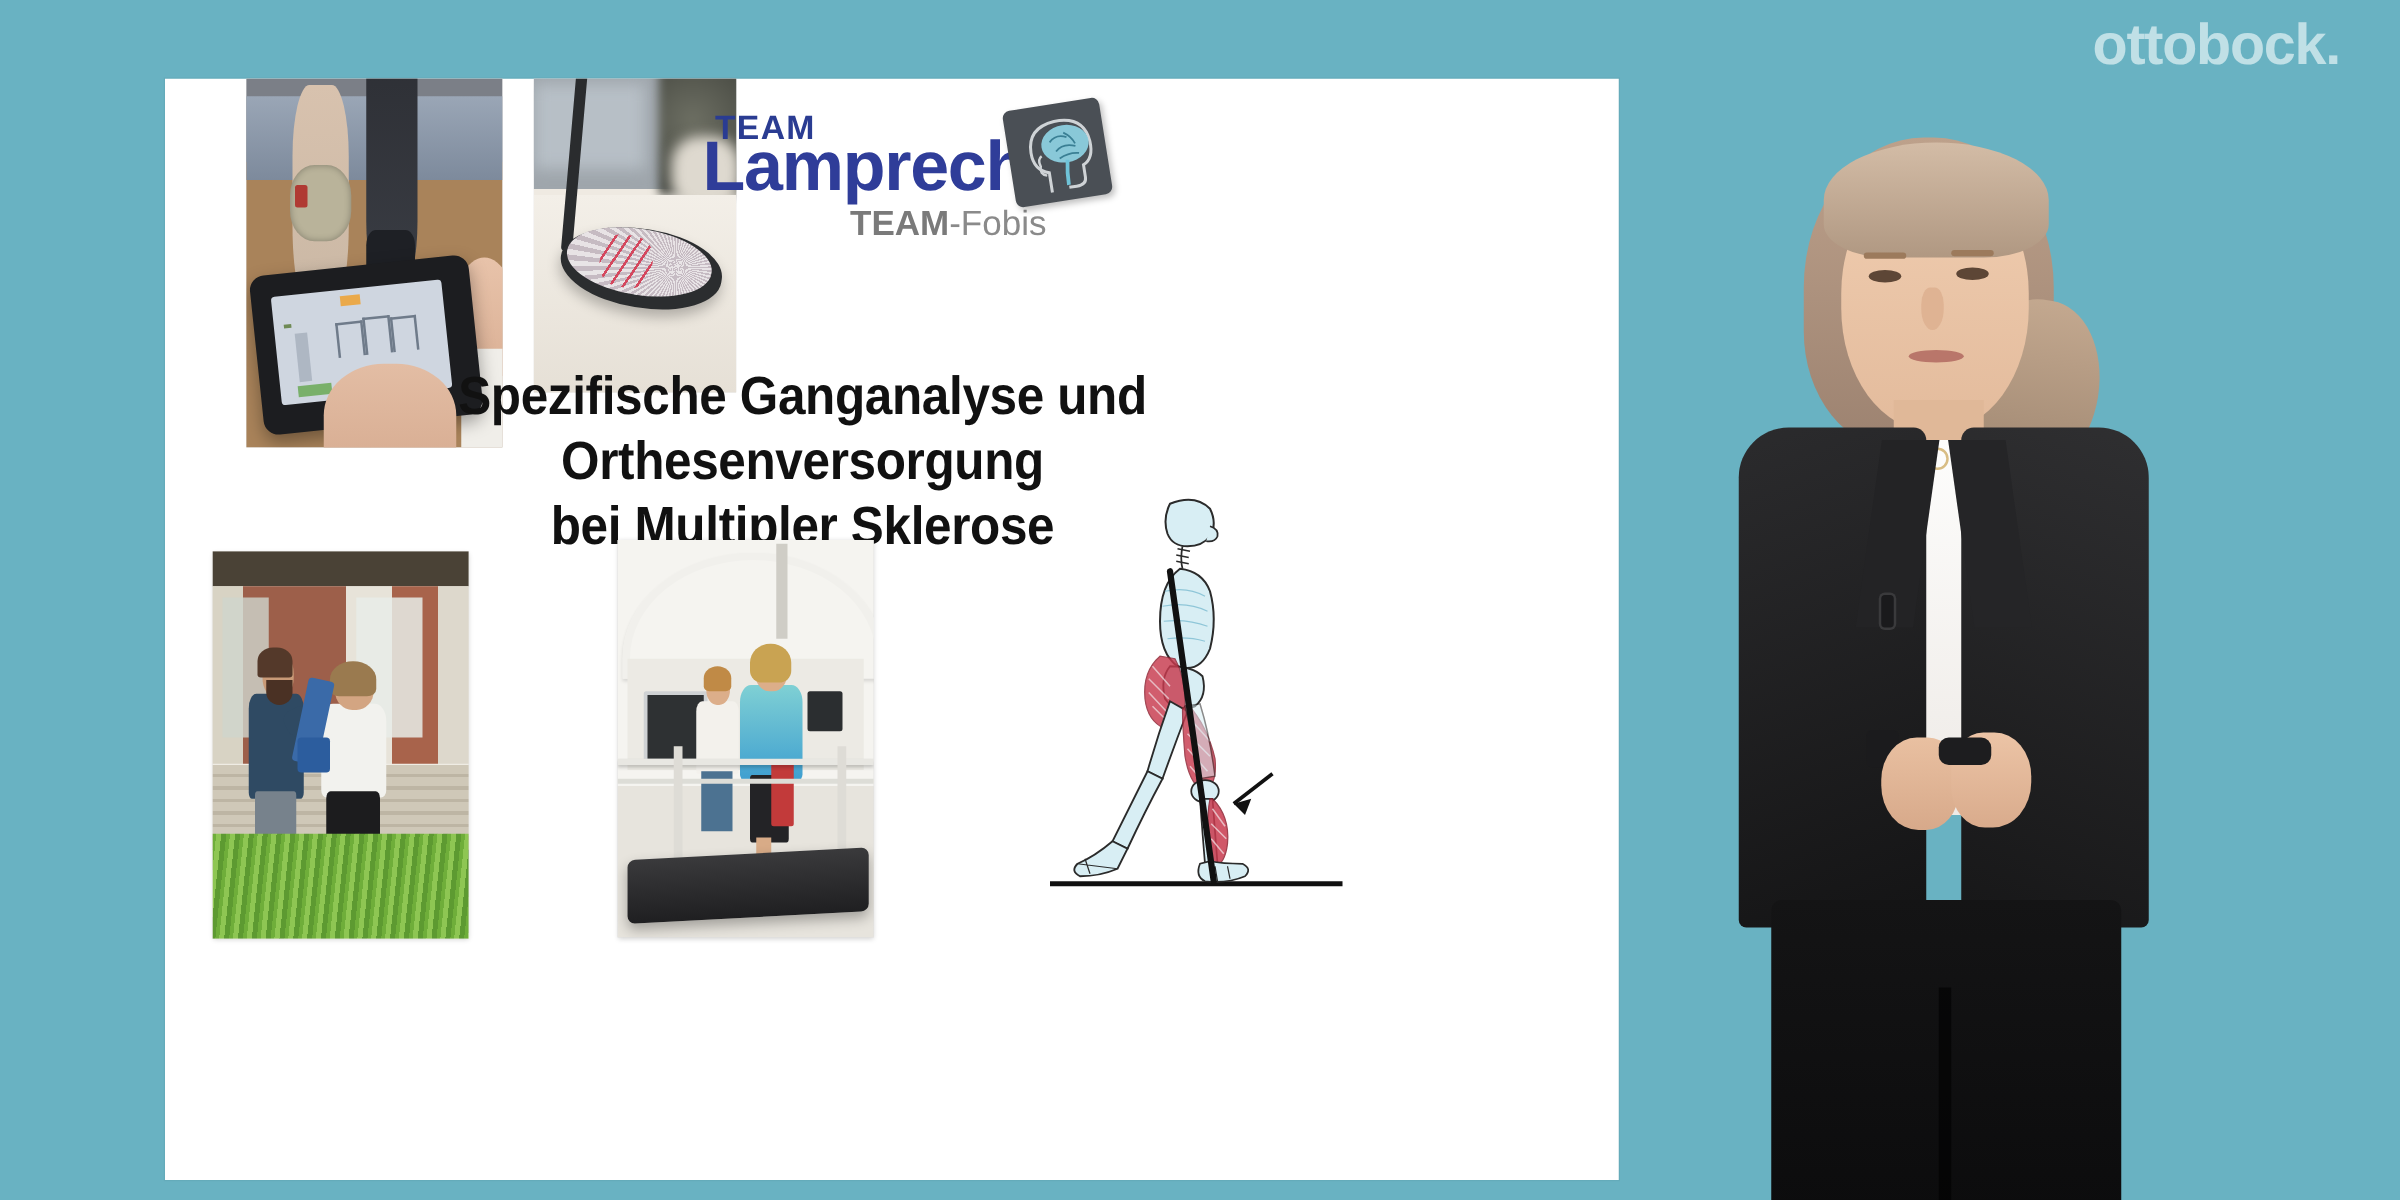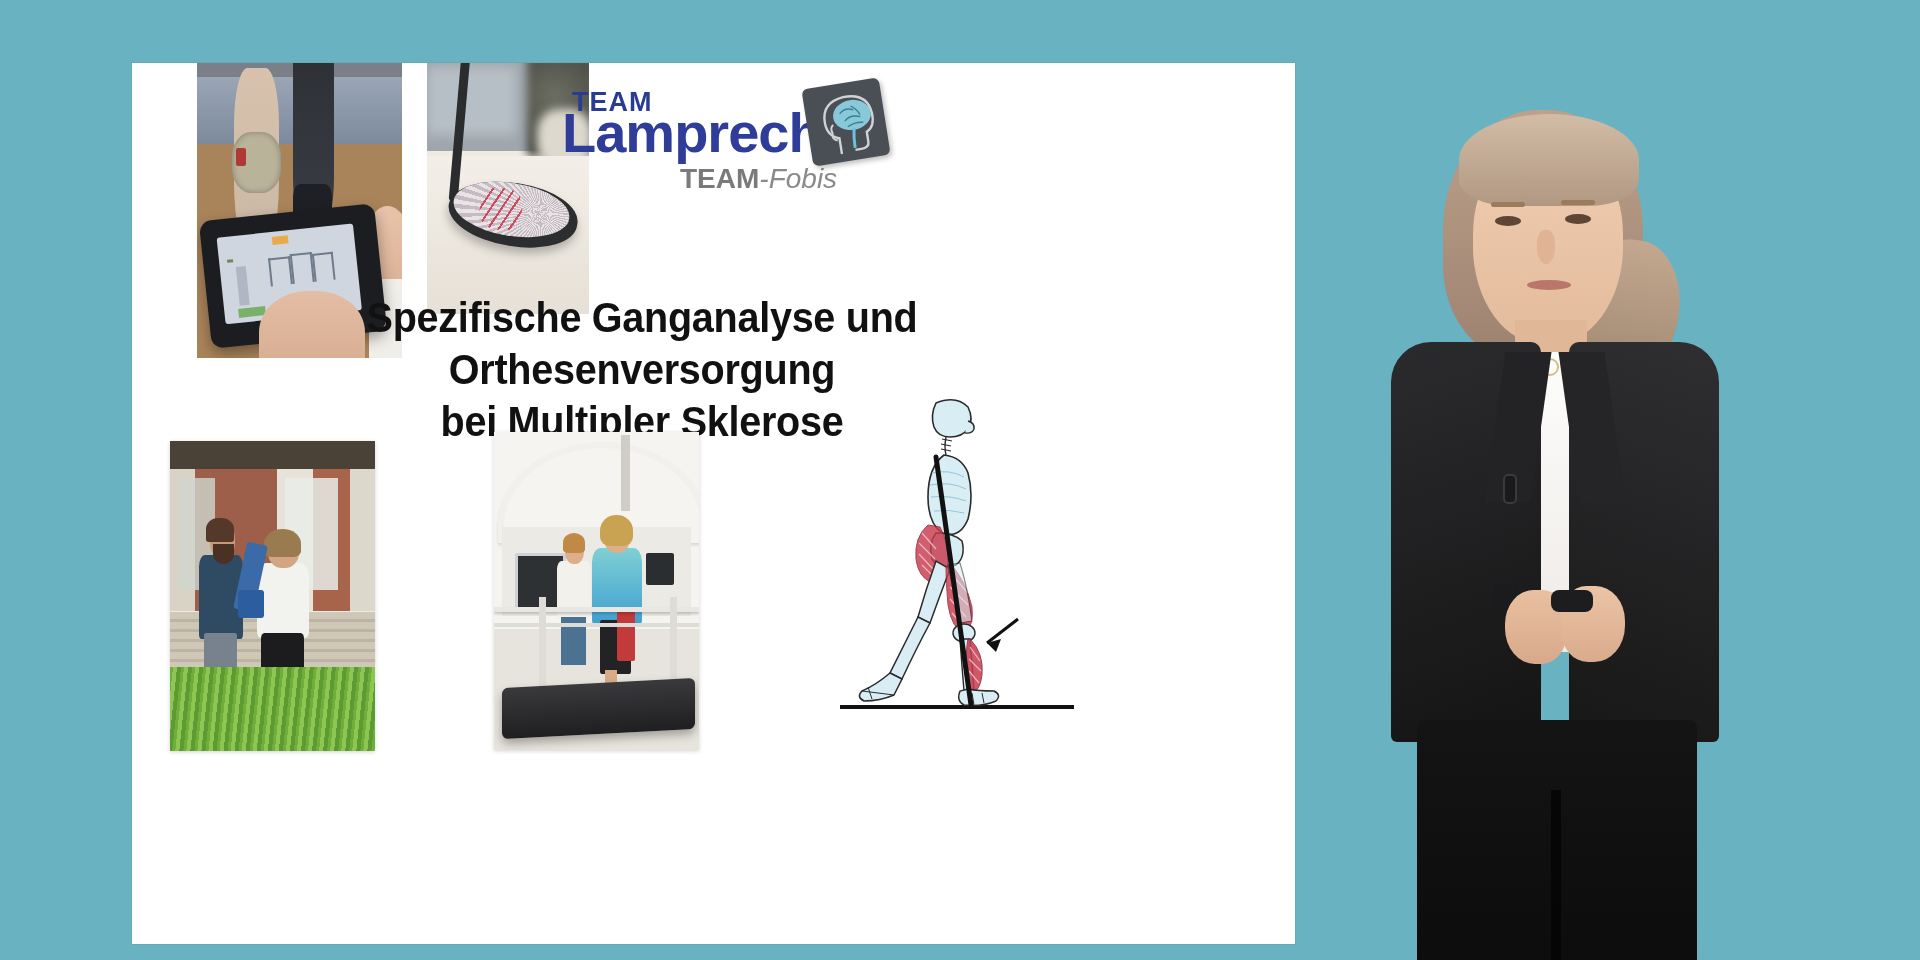--- a/index.html
+++ b/index.html
@@ -85,21 +85,21 @@
     border-radius:40%;}
 
   
   #logo-lamprecht{position:absolute;left:430px;top:18px;width:300px;height:110px;}
   .lg-team{position:absolute;left:10px;top:6px;font-size:27px;font-weight:700;
     color:#2a3c92;letter-spacing:1px;font-family:"Liberation Sans",sans-serif;}
   .lg-name{position:absolute;left:0px;top:24px;font-size:56px;font-weight:700;
     color:#2f3d99;letter-spacing:-1px;line-height:1;font-family:"Liberation Sans",sans-serif;}
   .lg-neuro{position:absolute;left:118px;top:82px;font-size:28px;font-weight:700;
     color:#7a7a7a;letter-spacing:0px;font-family:"Liberation Sans",sans-serif;}
-  .lg-fobis{font-weight:400;color:#8a8a8a;font-style:italic;}
+  .lg-fobis{font-weight:400;color:#8a8a8a;}
   .lg-brain{position:absolute;left:245px;top:2px;width:78px;height:78px;
     background:#4a4f55;transform:rotate(-9deg);border-radius:6px;
     box-shadow:2px 3px 5px rgba(0,0,0,.25);overflow:hidden;}
   .lg-brain svg{position:absolute;left:0;top:0;}
 
   
   .slide-title{
     position:absolute;left:110px;top:228px;width:800px;
     text-align:center;color:#111;
     font-family:"Liberation Sans Narrow","Liberation Sans",sans-serif;
@@ -216,20 +216,21 @@
   .presenter .ph-pants{position:absolute;left:62px;top:630px;width:280px;height:250px;
     background:linear-gradient(#141415,#0c0c0d);border-radius:8px 8px 0 0;}
   .presenter .ph-pantsplit{position:absolute;left:196px;top:700px;width:10px;height:180px;background:#000;opacity:.6;}
 
 </style>
 </head>
 <body>
 
 <div id="stage">
 
+  <div class="brand">ottobock.</div>
 
   <div class="slide">
 
     <div class="photo" id="photo-tablet">
       <div class="p1-bg"></div>
       <div class="p1-couch"></div>
       <div class="p1-leg1"></div>
       <div class="p1-leg2"></div>
       <div class="p1-brace"></div>
         <div class="p1-braceR"></div>

